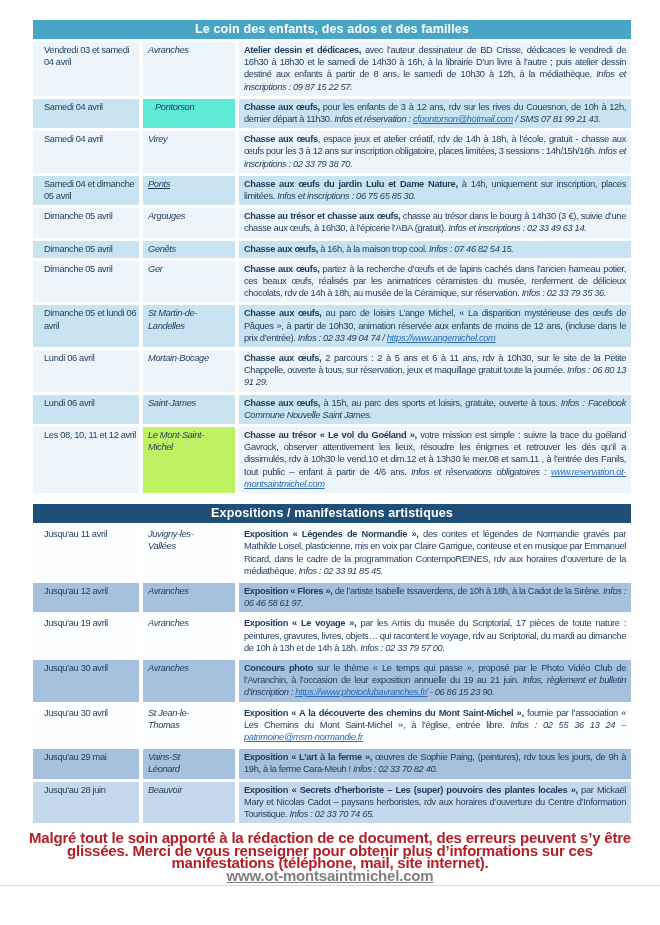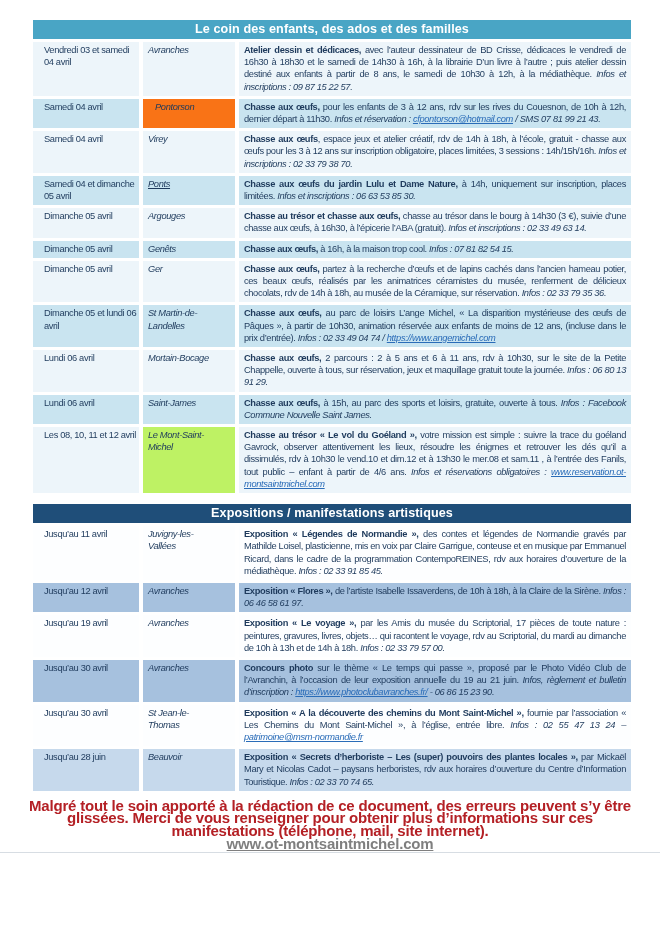--- a/index.html
+++ b/index.html
@@ -105,43 +105,43 @@
       </colgroup>
       <tbody>
           <tr>
             <td class="c-date" style="background-color: rgb(237, 245, 250);">Vendredi 03 et samedi
 04 avril</td>
             <td class="c-place" style="background-color: rgb(237, 245, 250);">Avranches</td>
             <td class="c-desc" style="background-color: rgb(237, 245, 250);"><span class="seg-b">Atelier dessin et dédicaces,</span><span class="seg-r"> avec l’auteur dessinateur de BD Crisse, dédicaces le vendredi de 16h30 à 18h30 et le samedi de 14h30 à 16h, à la librairie D’un livre à l’autre ; puis atelier dessin destiné aux enfants à partir de 8 ans, le samedi de 10h30 à 12h, à la médiathèque. </span><span class="seg-i">Infos et inscriptions : 09 87 15 22 57.</span></td>
           </tr>
           <tr>
             <td class="c-date" style="background-color: rgb(201, 228, 240);">Samedi 04 avril</td>
-            <td class="c-place" style="background-color: #f97316; padding-left: 12px;">Pontorson</td>
+            <td class="c-place" style="background-color: #5eead4; padding-left: 12px;">Pontorson</td>
             <td class="c-desc" style="background-color: rgb(201, 228, 240);"><span class="seg-b">Chasse aux œufs,</span><span class="seg-r"> pour les enfants de 3 à 12 ans, rdv sur les rives du Couesnon, de 10h à 12h, dernier départ à 11h30. </span><span class="seg-i">Infos et réservation : </span><a class="seg-l">cfpontorson@hotmail.com</a><span class="seg-i"> / SMS 07 81 99 21 43.</span></td>
           </tr>
           <tr>
             <td class="c-date" style="background-color: rgb(237, 245, 250);">Samedi 04 avril</td>
             <td class="c-place" style="background-color: rgb(237, 245, 250);">Virey</td>
             <td class="c-desc" style="background-color: rgb(237, 245, 250);"><span class="seg-b">Chasse aux œufs</span><span class="seg-r">, espace jeux et atelier créatif, rdv de 14h à 18h, à l’école, gratuit - chasse aux œufs pour les 3 à 12 ans sur inscription obligatoire, places limitées, 3 sessions : 14h/15h/16h. </span><span class="seg-i">Infos et inscriptions : 02 33 79 38 70.</span></td>
           </tr>
           <tr>
             <td class="c-date" style="background-color: rgb(201, 228, 240);">Samedi 04 et dimanche
 05 avril</td>
             <td class="c-place" style="background-color: rgb(201, 228, 240); text-decoration: underline;">Ponts</td>
-            <td class="c-desc" style="background-color: rgb(201, 228, 240);"><span class="seg-b">Chasse aux œufs du jardin Lulu et Dame Nature,</span><span class="seg-r"> à 14h, uniquement sur inscription, places limitées. </span><span class="seg-i">Infos et inscriptions : 06 63 53 85 30.</span></td>
+            <td class="c-desc" style="background-color: rgb(201, 228, 240);"><span class="seg-b">Chasse aux œufs du jardin Lulu et Dame Nature,</span><span class="seg-r"> à 14h, uniquement sur inscription, places limitées. </span><span class="seg-i">Infos et inscriptions : 06 75 65 85 30.</span></td>
           </tr>
           <tr>
             <td class="c-date" style="background-color: rgb(237, 245, 250);">Dimanche 05 avril</td>
             <td class="c-place" style="background-color: rgb(237, 245, 250);">Argouges</td>
             <td class="c-desc" style="background-color: rgb(237, 245, 250);"><span class="seg-b">Chasse au trésor et chasse aux œufs,</span><span class="seg-r"> chasse au trésor dans le bourg à 14h30 (3 €), suivie d’une chasse aux œufs, à 16h30, à l’épicerie l’ABA (gratuit). </span><span class="seg-i">Infos et inscriptions : 02 33 49 63 14.</span></td>
           </tr>
           <tr>
             <td class="c-date" style="background-color: rgb(201, 228, 240);">Dimanche 05 avril</td>
             <td class="c-place" style="background-color: rgb(201, 228, 240);">Genêts</td>
-            <td class="c-desc" style="background-color: rgb(201, 228, 240);"><span class="seg-b">Chasse aux œufs,</span><span class="seg-r"> à 16h, à la maison trop cool. </span><span class="seg-i">Infos : 07 81 82 54 15.</span></td>
+            <td class="c-desc" style="background-color: rgb(201, 228, 240);"><span class="seg-b">Chasse aux œufs,</span><span class="seg-r"> à 16h, à la maison trop cool. </span><span class="seg-i">Infos : 07 46 82 54 15.</span></td>
           </tr>
           <tr>
             <td class="c-date" style="background-color: rgb(237, 245, 250);">Dimanche 05 avril</td>
             <td class="c-place" style="background-color: rgb(237, 245, 250);">Ger</td>
             <td class="c-desc" style="background-color: rgb(237, 245, 250);"><span class="seg-b">Chasse aux œufs,</span><span class="seg-r"> partez à la recherche d’œufs et de lapins cachés dans l’ancien hameau potier, ces beaux œufs, réalisés par les animatrices céramistes du musée, renferment de délicieux chocolats, rdv de 14h à 18h, au musée de la Céramique, sur réservation. </span><span class="seg-i">Infos : 02 33 79 35 36.</span></td>
           </tr>
           <tr>
             <td class="c-date" style="background-color: rgb(201, 228, 240);">Dimanche 05 et lundi 06
 avril</td>
             <td class="c-place" style="background-color: rgb(201, 228, 240);">St Martin-de-
@@ -179,37 +179,43 @@
       <tbody>
           <tr>
             <td class="c-date" style="background-color: rgb(253, 254, 255);">Jusqu’au 11 avril</td>
             <td class="c-place" style="background-color: rgb(253, 254, 255);">Juvigny-les-
 Vallées</td>
             <td class="c-desc" style="background-color: rgb(253, 254, 255);"><span class="seg-b">Exposition « Légendes de Normandie »,</span><span class="seg-r"> des contes et légendes de Normandie gravés par Mathilde Loisel, plasticienne, mis en voix par Claire Garrigue, conteuse et en musique par Emmanuel Ricard, dans le cadre de la programmation ContempoREINES, rdv aux horaires d’ouverture de la médiathèque. </span><span class="seg-i">Infos : 02 33 91 85 45.</span></td>
           </tr>
           <tr>
             <td class="c-date" style="background-color: rgb(166, 193, 222);">Jusqu’au 12 avril</td>
             <td class="c-place" style="background-color: rgb(166, 193, 222);">Avranches</td>
-            <td class="c-desc" style="background-color: rgb(166, 193, 222);"><span class="seg-b">Exposition « Flores »,</span><span class="seg-r"> de l’artiste Isabelle Issaverdens, de 10h à 18h, à la Claire de la Sirène. </span><span class="seg-i">Infos : 06 46 58 61 97.</span></td>
+            <td class="c-desc" style="background-color: rgb(166, 193, 222);"><span class="seg-b">Exposition « Flores »,</span><span class="seg-r"> de l’artiste Isabelle Issaverdens, de 10h à 18h, à la Cadot de la Sirène. </span><span class="seg-i">Infos : 06 46 58 61 97.</span></td>
           </tr>
           <tr>
             <td class="c-date" style="background-color: rgb(253, 254, 255);">Jusqu’au 19 avril</td>
             <td class="c-place" style="background-color: rgb(253, 254, 255);">Avranches</td>
             <td class="c-desc" style="background-color: rgb(253, 254, 255);"><span class="seg-b">Exposition « Le voyage »,</span><span class="seg-r"> par les Amis du musée du Scriptorial, 17 pièces de toute nature : peintures, gravures, livres, objets… qui racontent le voyage, rdv au Scriptorial, du mardi au dimanche de 10h à 13h et de 14h à 18h. </span><span class="seg-i">Infos : 02 33 79 57 00.</span></td>
           </tr>
           <tr>
             <td class="c-date" style="background-color: rgb(166, 193, 222);">Jusqu’au 30 avril</td>
             <td class="c-place" style="background-color: rgb(166, 193, 222);">Avranches</td>
             <td class="c-desc" style="background-color: rgb(166, 193, 222);"><span class="seg-b">Concours photo</span><span class="seg-r"> sur le thème « Le temps qui passe », proposé par le Photo Vidéo Club de l’Avranchin, à l’occasion de leur exposition annuelle du 19 au 21 juin. </span><span class="seg-i">Infos, règlement et bulletin d’inscription : </span><a class="seg-l">https://www.photoclubavranches.fr/</a><span class="seg-i"> - 06 86 15 23 90.</span></td>
           </tr>
           <tr>
             <td class="c-date" style="background-color: rgb(253, 254, 255);">Jusqu’au 30 avril</td>
             <td class="c-place" style="background-color: rgb(253, 254, 255);">St Jean-le-
 Thomas</td>
-            <td class="c-desc" style="background-color: rgb(253, 254, 255);"><span class="seg-b">Exposition « A la découverte des chemins du Mont Saint-Michel »,</span><span class="seg-r"> fournie par l’association « Les Chemins du Mont Saint-Michel », à l’église, entrée libre. </span><span class="seg-i">Infos : 02 55 47 13 24 – </span><a class="seg-l">patrimoine@msm-normandie.fr</a></td>
+            <td class="c-desc" style="background-color: rgb(253, 254, 255);"><span class="seg-b">Exposition « A la découverte des chemins du Mont Saint-Michel »,</span><span class="seg-r"> fournie par l’association « Les Chemins du Mont Saint-Michel », à l’église, entrée libre. </span><span class="seg-i">Infos : 02 55 36 13 24 – </span><a class="seg-l">patrimoine@msm-normandie.fr</a></td>
+          </tr>
+          <tr>
+            <td class="c-date" style="background-color: rgb(166, 193, 222);">Jusqu’au 29 mai</td>
+            <td class="c-place" style="background-color: rgb(166, 193, 222);">Vains-St
+Léonard</td>
+            <td class="c-desc" style="background-color: rgb(166, 193, 222);"><span class="seg-b">Exposition « L’art à la ferme »,</span><span class="seg-r"> œuvres de Sophie Paing, (peintures), rdv tous les jours, de 9h à 19h, à la ferme Cara-Meuh ! </span><span class="seg-i">Infos : 02 33 70 82 40.</span></td>
           </tr>
           <tr>
             <td class="c-date" style="background-color: rgb(198, 217, 236);">Jusqu’au 28 juin</td>
             <td class="c-place" style="background-color: rgb(198, 217, 236);">Beauvoir</td>
             <td class="c-desc" style="background-color: rgb(198, 217, 236);"><span class="seg-b">Exposition « Secrets d’herboriste – Les (super) pouvoirs des plantes locales »,</span><span class="seg-r"> par Mickaël Mary et Nicolas Cadot – paysans herboristes, rdv aux horaires d’ouverture du Centre d’Information Touristique. </span><span class="seg-i">Infos : 02 33 70 74 65.</span></td>
           </tr>
         </tbody>
     </table>
   </div>
 

